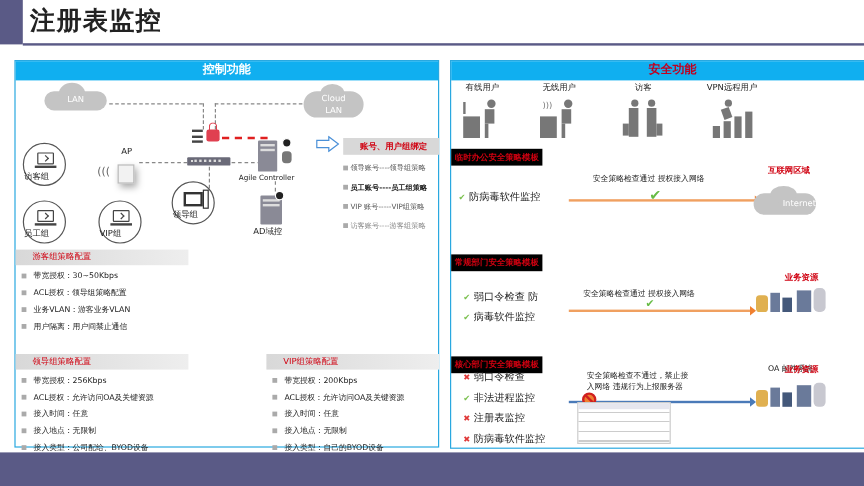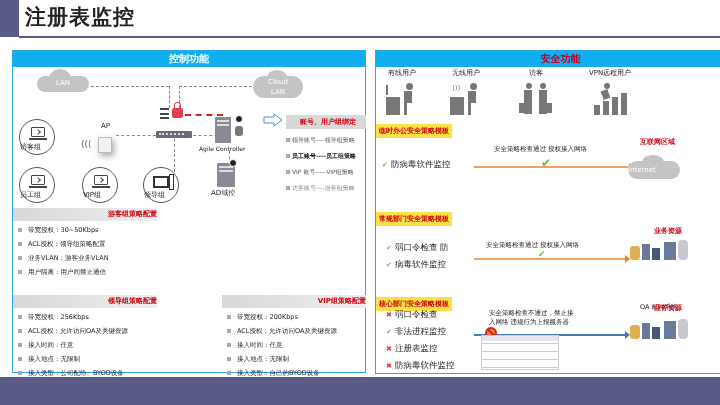--- a/index.html
+++ b/index.html
@@ -56,48 +56,48 @@
   .ad-label { position: absolute; left: 198px; top: 137px; font-size: 7px; color: #222; }
   .arrow-outline { position: absolute; left: 250px; top: 62px; width: 20px; height: 14px; }
 
   .bind-box { position: absolute; left: 273px; top: 64px; width: 80px; }
   .bind-title { background: #d8d8d8; color: #d00010; font-size: 7px; font-weight: bold; padding: 2px 0 2px 14px; }
   .bind-row { font-size: 6px; color: #555; margin-top: 7px; white-space: nowrap; }
   .bind-row.dark { color: #111; font-weight: bold; }
   .bind-row .sq { display: inline-block; width: 4px; height: 4px; background: #aaa; margin-right: 2px; vertical-align: middle; }
 
   .policy { position: absolute; }
-  .policy-title { height: 13px; background: linear-gradient(90deg, #d8d8d8, #eeeeee); color: #d00010; font-size: 7px; font-weight: bold; line-height: 13px; padding-left: 0; text-align: right; }
+  .policy-title { height: 13px; background: linear-gradient(90deg, #d8d8d8, #eeeeee); color: #d00010; font-size: 7px; font-weight: normal; line-height: 13px; padding-left: 14px; }
   .policy ul { list-style: none; padding-left: 5px; }
   .policy li { font-size: 6.5px; color: #222; margin-top: 5px; white-space: nowrap; }
   .policy li .sq { display: inline-block; width: 4px; height: 4px; background: #aaa; margin-right: 6px; vertical-align: middle; }
   .p-guest { left: 0; top: 157px; width: 144px; }
   .p-staff { left: 209px; top: 157px; width: 144px; }
   .p-leader { left: 0; top: 244px; width: 144px; }
   .p-vip { left: 209px; top: 244px; width: 144px; }
 
   .user-types { position: absolute; top: 17px; left: 0; width: 100%; height: 52px; }
   .utype { position: absolute; top: 0; text-align: center; }
   .utype .lbl { font-size: 7px; color: #222; white-space: nowrap; }
   .utype .fig { position: relative; margin: 3px auto 0; width: 36px; height: 34px; }
   .g { position: absolute; background: #777; }
   .g.round { border-radius: 50%; }
 
   .tpl { position: absolute; left: 0; width: 100%; }
-  .tpl-title { display: inline-block; background: #fde047; color: #d00010; font-size: 7px; font-weight: bold; padding: 2px 3px; }
+  .tpl-title { display: inline-block; background: #000000; color: #d00010; font-size: 7px; font-weight: bold; padding: 2px 3px; }
   .tpl .item { position: absolute; font-size: 8.5px; color: #222; white-space: nowrap; }
   .tpl .ok { color: #7ac04e; font-size: 7px; margin-right: 3px; }
   .tpl .no { color: #e03838; font-size: 7px; margin-right: 3px; }
   .flow { position: absolute; height: 2px; }
   .flow::after { content: ""; position: absolute; right: -4px; top: -3px; border-left: 5px solid currentColor; border-top: 4px solid transparent; border-bottom: 4px solid transparent; }
   .flow-label { position: absolute; font-size: 6.5px; color: #222; white-space: nowrap; line-height: 9px; }
   .zone-label { position: absolute; font-size: 7px; color: #d00010; font-weight: bold; }
   .big-check { position: absolute; color: #66bb44; font-size: 12px; font-weight: bold; }
   .res-label { position: absolute; font-size: 6.5px; color: #222; margin-top: 36px; }
-  .inet { position: absolute; left: 252px; top: 43px; width: 52px; height: 18px; background: #c4c4c4; border-radius: 10px; color: #fff; font-size: 7px; text-align: left; line-height: 18px; }
+  .inet { position: absolute; left: 252px; top: 43px; width: 52px; height: 18px; background: #c4c4c4; border-radius: 10px; color: #fff; font-size: 7px; text-align: right; line-height: 18px; }
   .inet::before { content: ""; position: absolute; left: 14px; top: -6px; width: 22px; height: 14px; background: #c4c4c4; border-radius: 50%; }
   .inet span { position: relative; }
   .ban { position: absolute; left: 109px; top: 36px; width: 12px; height: 12px; border-radius: 50%; background: #f08030; border: 2px solid #d02020; }
   .ban::after { content: ""; position: absolute; left: 4px; top: -1px; width: 1.5px; height: 11px; background: #d02020; transform: rotate(-45deg); }
   .mini-table { position: absolute; left: 105px; top: 44px; width: 78px; height: 35px; border: 1px solid #ccc; background: repeating-linear-gradient(180deg, #fff 0, #fff 7px, #ccc 7px, #ccc 8px); }
   .mini-table::before { content: ""; position: absolute; left: 0; top: 0; width: 100%; height: 5px; background: #e6e6ee; }
   .srv-ic { position: absolute; }
 </style>
 </head>
 <body>
@@ -152,21 +152,21 @@
     <div class="circle-node" style="left:6px; top:116px;">
       <div class="screen"></div>
         <div class="base"></div>
       <div class="lbl">员工组</div>
     </div>
     <div class="circle-node" style="left:69px; top:116px;">
       <div class="screen"></div>
         <div class="base"></div>
       <div class="lbl">VIP组</div>
     </div>
-    <div class="circle-node" style="left:130px; top:116px;">
+    <div class="circle-node" style="left:130px; top:100px;">
       <div class="pc"></div>
         <div class="tower"></div>
       <div class="lbl">领导组</div>
     </div>
 
     <div class="bind-box">
       <div class="bind-title">账号、用户组绑定</div>
       <div class="bind-row"><span class="sq"></span><span>领导账号----领导组策略</span></div>
       <div class="bind-row dark"><span class="sq"></span><span>员工账号----员工组策略</span></div>
       <div class="bind-row"><span class="sq"></span><span>VIP 账号-----VIP组策略</span></div>

